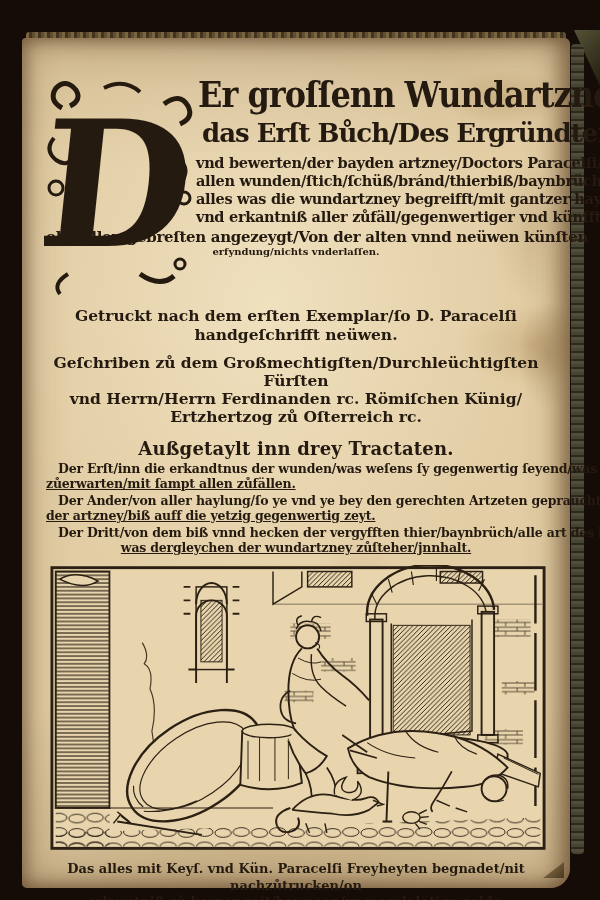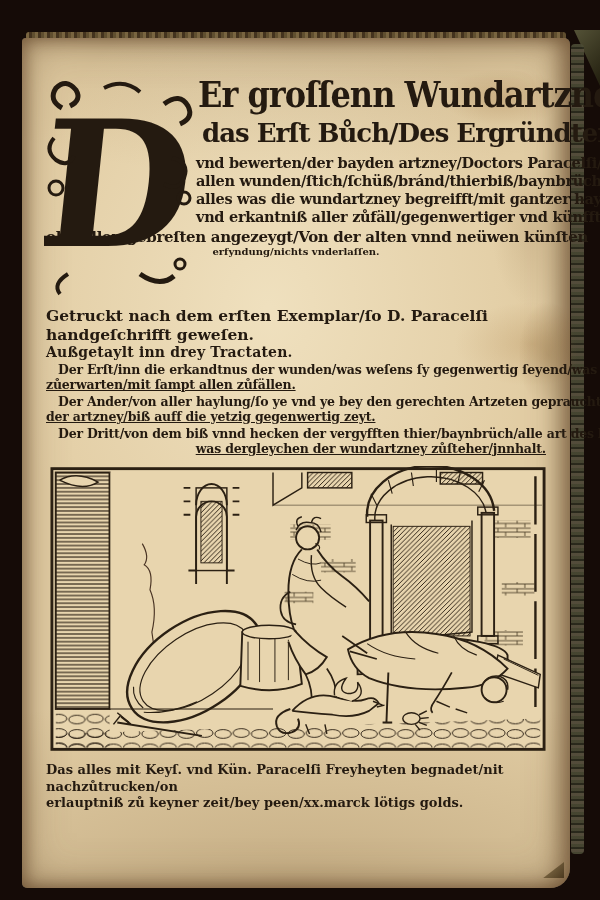--- a/index.html
+++ b/index.html
@@ -44,28 +44,28 @@
     clip-path:polygon(100% 0,20% 100%,100% 100%);
   }
   .content{ position:absolute; left:24px; top:38px; width:500px; }
   .title-area{ position:relative; min-height:222px; }
   .initial{ position:absolute; left:-2px; top:2px; width:150px; height:218px; }
   .t1{ margin-left:152px; font-size:32px; font-weight:bold; letter-spacing:-1px; white-space:nowrap; transform:scaleY(1.08); }
   .t2{ margin-left:156px; font-size:26px; font-weight:bold; letter-spacing:-1px; margin-top:4px; white-space:nowrap; }
   .t-small{ margin-left:150px; font-size:14.5px; font-weight:bold; line-height:18px; white-space:nowrap; letter-spacing:-0.3px;}
   .t-wide{ font-size:15px; font-weight:bold; margin-top:2px; white-space:nowrap; letter-spacing:-0.3px;}
   .t-center{ font-size:10px; font-weight:bold; text-align:center; }
-  .block-center{ font-weight:bold; }
+  .block-center{ text-align:center; font-weight:bold; }
   .imprint{ margin-top:8px; font-size:15.5px; line-height:19px; }
   .dedication{ margin-top:10px; font-size:15.5px; line-height:18px; }
-  .tract-head{ font-size:14px; letter-spacing:0.2px; }
+  .tract-head{ margin-top:12px; font-size:18px; letter-spacing:0.2px; }
   .tract{ margin-top:2px; font-size:12.5px; font-weight:bold; line-height:15px; letter-spacing:-0.2px; }
   .tract .l1{ text-indent:12px; white-space:nowrap; }
   .tract .l2{ white-space:nowrap;text-decoration:underline; }
-  .tract .l2.center{ text-align:right; }
+  .tract .l2.center{ text-align:center; }
   .woodcut-wrap{ margin-top:10px; margin-left:4px; }
   .privilege{ margin-top:6px; font-size:13px; line-height:16.5px; }
   .stain{ position:absolute; border-radius:50%; pointer-events:none; }
   .s1{ left:300px; top:520px; width:70px; height:120px; background:radial-gradient(ellipse at center, rgba(158,70,30,.22), transparent 65%); }
   .s2{ left:420px; top:540px; width:40px; height:30px; background:radial-gradient(ellipse at center, rgba(158,80,30,.25), transparent 65%); }
   .s3{ left:496px; top:262px; width:60px; height:110px; background:radial-gradient(ellipse at center, rgba(130,100,58,.30), transparent 70%); }
   .s4{ left:470px; top:120px; width:80px; height:150px; background:radial-gradient(ellipse at center, rgba(140,110,70,.18), transparent 70%); }
 </style>
 </head>
 <body>
@@ -105,23 +105,28 @@
         <div class="t-small" style="margin-top:6px">vnd bewerten/der bayden artzney/Doctors Paracelſi/võ</div>
         <div class="t-small">allen wunden/ſtich/ſchüß/bránd/thierbiß/baynbrüch/vnd</div>
         <div class="t-small">alles was die wundartzney begreifft/mit gantzer haylung</div>
         <div class="t-small">vnd erkantniß aller zůfäll/gegenwertiger vnd künfftiger/</div>
         <div class="t-wide">ohn allen gebreſten angezeygt/Von der alten vnnd neüwen künſten</div>
         <div class="t-center">erfyndung/nichts vnderlaſſen.</div>
       </div>
 
       <div class="imprint block-center">
         <div>Getruckt nach dem erſten Exemplar/ſo D. Paracelſi</div>
-        <div>handgeſchrifft geweſen.</div>
-      </div>
-
+        <div>handgeſchrifft neüwen.</div>
+      </div>
+
+      <div class="dedication block-center">
+        <div>Geſchriben zů dem Großmechtigſten/Durchleüchtigſten Fürſten</div>
+        <div>vnd Herrn/Herrn Ferdinanden rc. Römiſchen Künig/</div>
+        <div>Ertzhertzog zů Oſterreich rc.</div>
+      </div>
 
       <div class="tract-head block-center">Außgetaylt inn drey Tractaten.</div>
       <div class="tract">
         <div class="l1">Der Erſt/inn die erkandtnus der wunden/was weſens ſy gegenwertig ſeyend/was zůkünfftigs</div>
         <div class="l2">zůerwarten/mit ſampt allen zůfällen.</div>
       </div>
       <div class="tract">
         <div class="l1">Der Ander/von aller haylung/ſo ye vnd ye bey den gerechten Artzeten gepraucht/vom anfang</div>
         <div class="l2">der artzney/biß auff die yetzig gegenwertig zeyt.</div>
       </div>

